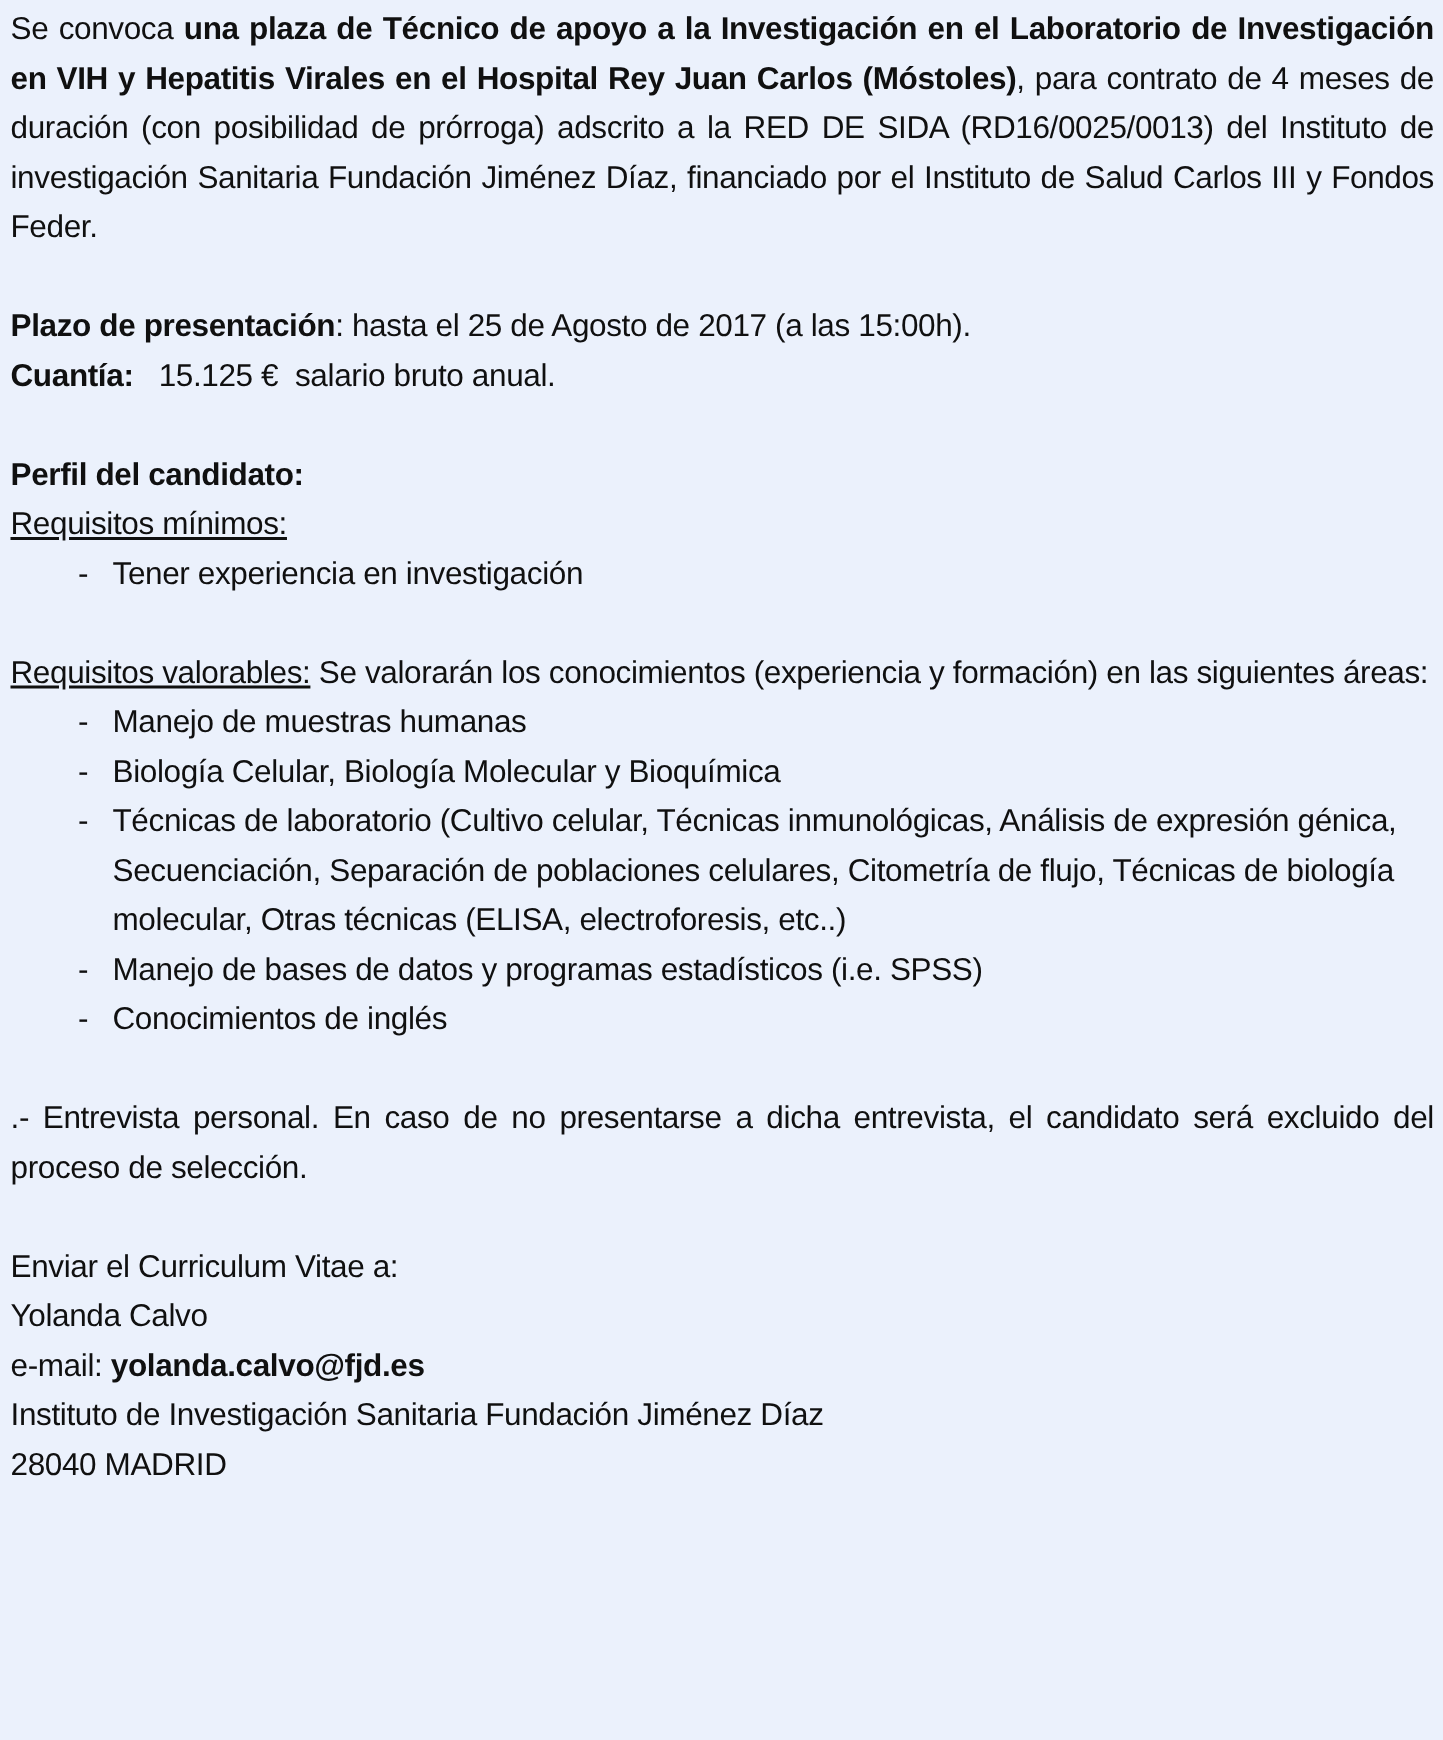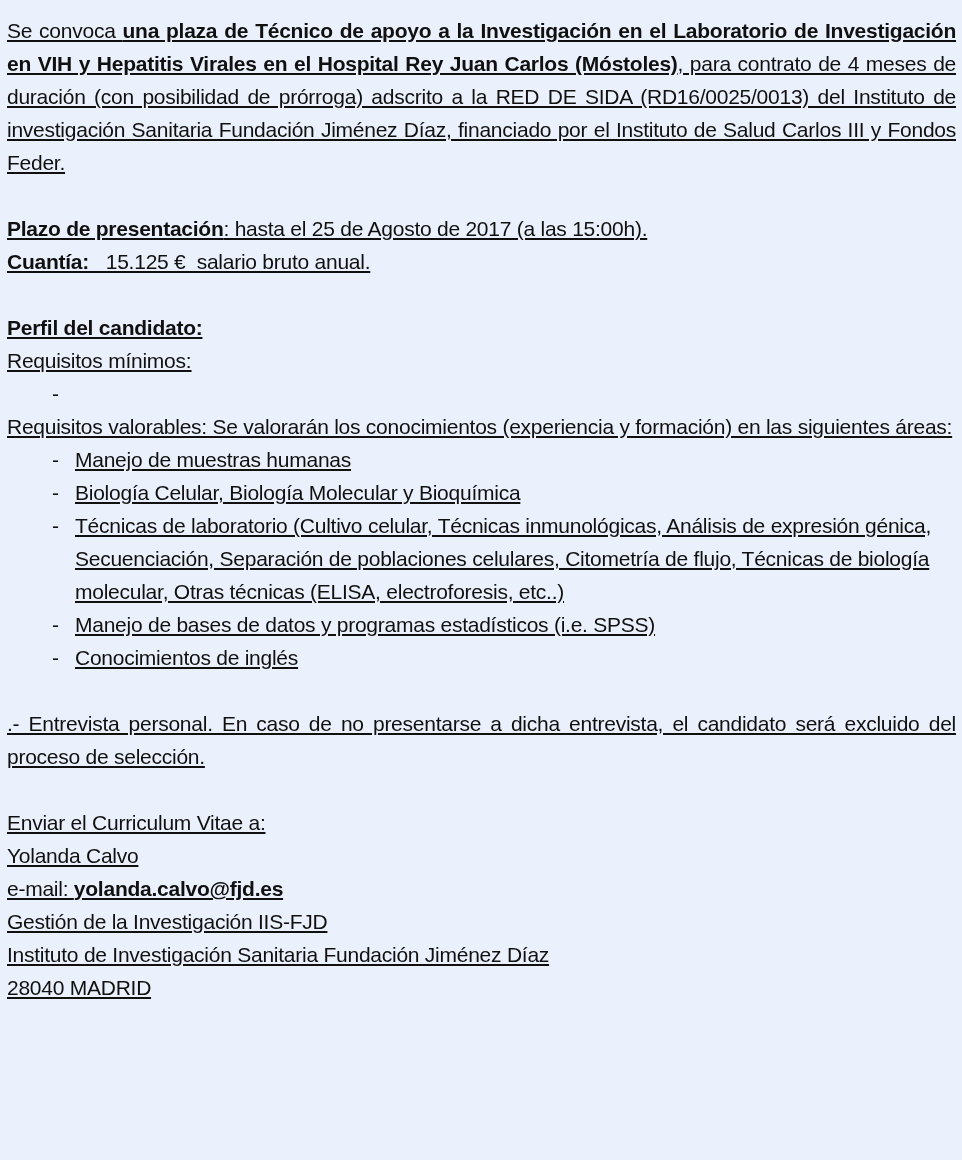--- a/index.html
+++ b/index.html
@@ -12,22 +12,21 @@
     height: 1160px;
     overflow: hidden;
     background: #ebf1fc;
     color: #101010;
     font-family: "Liberation Sans", sans-serif;
     font-size: 21px;
     line-height: 33px;
     letter-spacing: -0.25px;
   }
   .doc {
-    padding: 14px 6px 0 7px;
-    text-decoration: underline;
+    padding: 3px 6px 0 7px;
   }
   p { margin: 0; }
   .justify { text-align: justify; }
   .bold, b { font-weight: bold; }
   .underline { text-decoration: underline; }
   .gap { height: 33px; }
   ul.bullets {
     list-style: none;
     margin: 0;
     padding: 0;
@@ -56,21 +55,21 @@
 
   <p><b>Cuantía:</b><span class="prewrap">   15.125 €  salario bruto anual.</span></p>
 
   <div class="gap"></div>
 
   <p><b>Perfil del candidato:</b></p>
 
   <p><span class="underline">Requisitos mínimos:</span></p>
 
   <ul class="bullets">
-    <li><span class="dash">-</span></li>
+    <li><span class="dash">-</span><span>Tener experiencia en investigación</span></li>
   </ul>
 
   <div class="gap"></div>
 
   <p><span class="underline">Requisitos valorables:</span><span> Se valorarán los conocimientos (experiencia y formación) en las siguientes áreas:</span></p>
 
   <ul class="bullets">
     <li><span class="dash">-</span><span>Manejo de muestras humanas</span></li>
     <li><span class="dash">-</span><span>Biología Celular, Biología Molecular y Bioquímica</span></li>
     <li><span class="dash">-</span><span>Técnicas de laboratorio (Cultivo celular, Técnicas inmunológicas, Análisis de expresión génica, Secuenciación, Separación de poblaciones celulares, Citometría de flujo, Técnicas de biología molecular, Otras técnicas (ELISA, electroforesis, etc..)</span></li>
@@ -85,17 +84,16 @@
 
   <div class="gap"></div>
 
 
   <p>Enviar el Curriculum Vitae a:</p>
 
   <p>Yolanda Calvo</p>
 
   <p><span>e-mail: </span><b>yolanda.calvo@fjd.es</b></p>
 
-  <p>Gestión de la Investigación IIS-FJD</p>
   <p>Instituto de Investigación Sanitaria Fundación Jiménez Díaz</p>
   <p>28040 MADRID</p>
 
 </div>
 
 </body></html>

